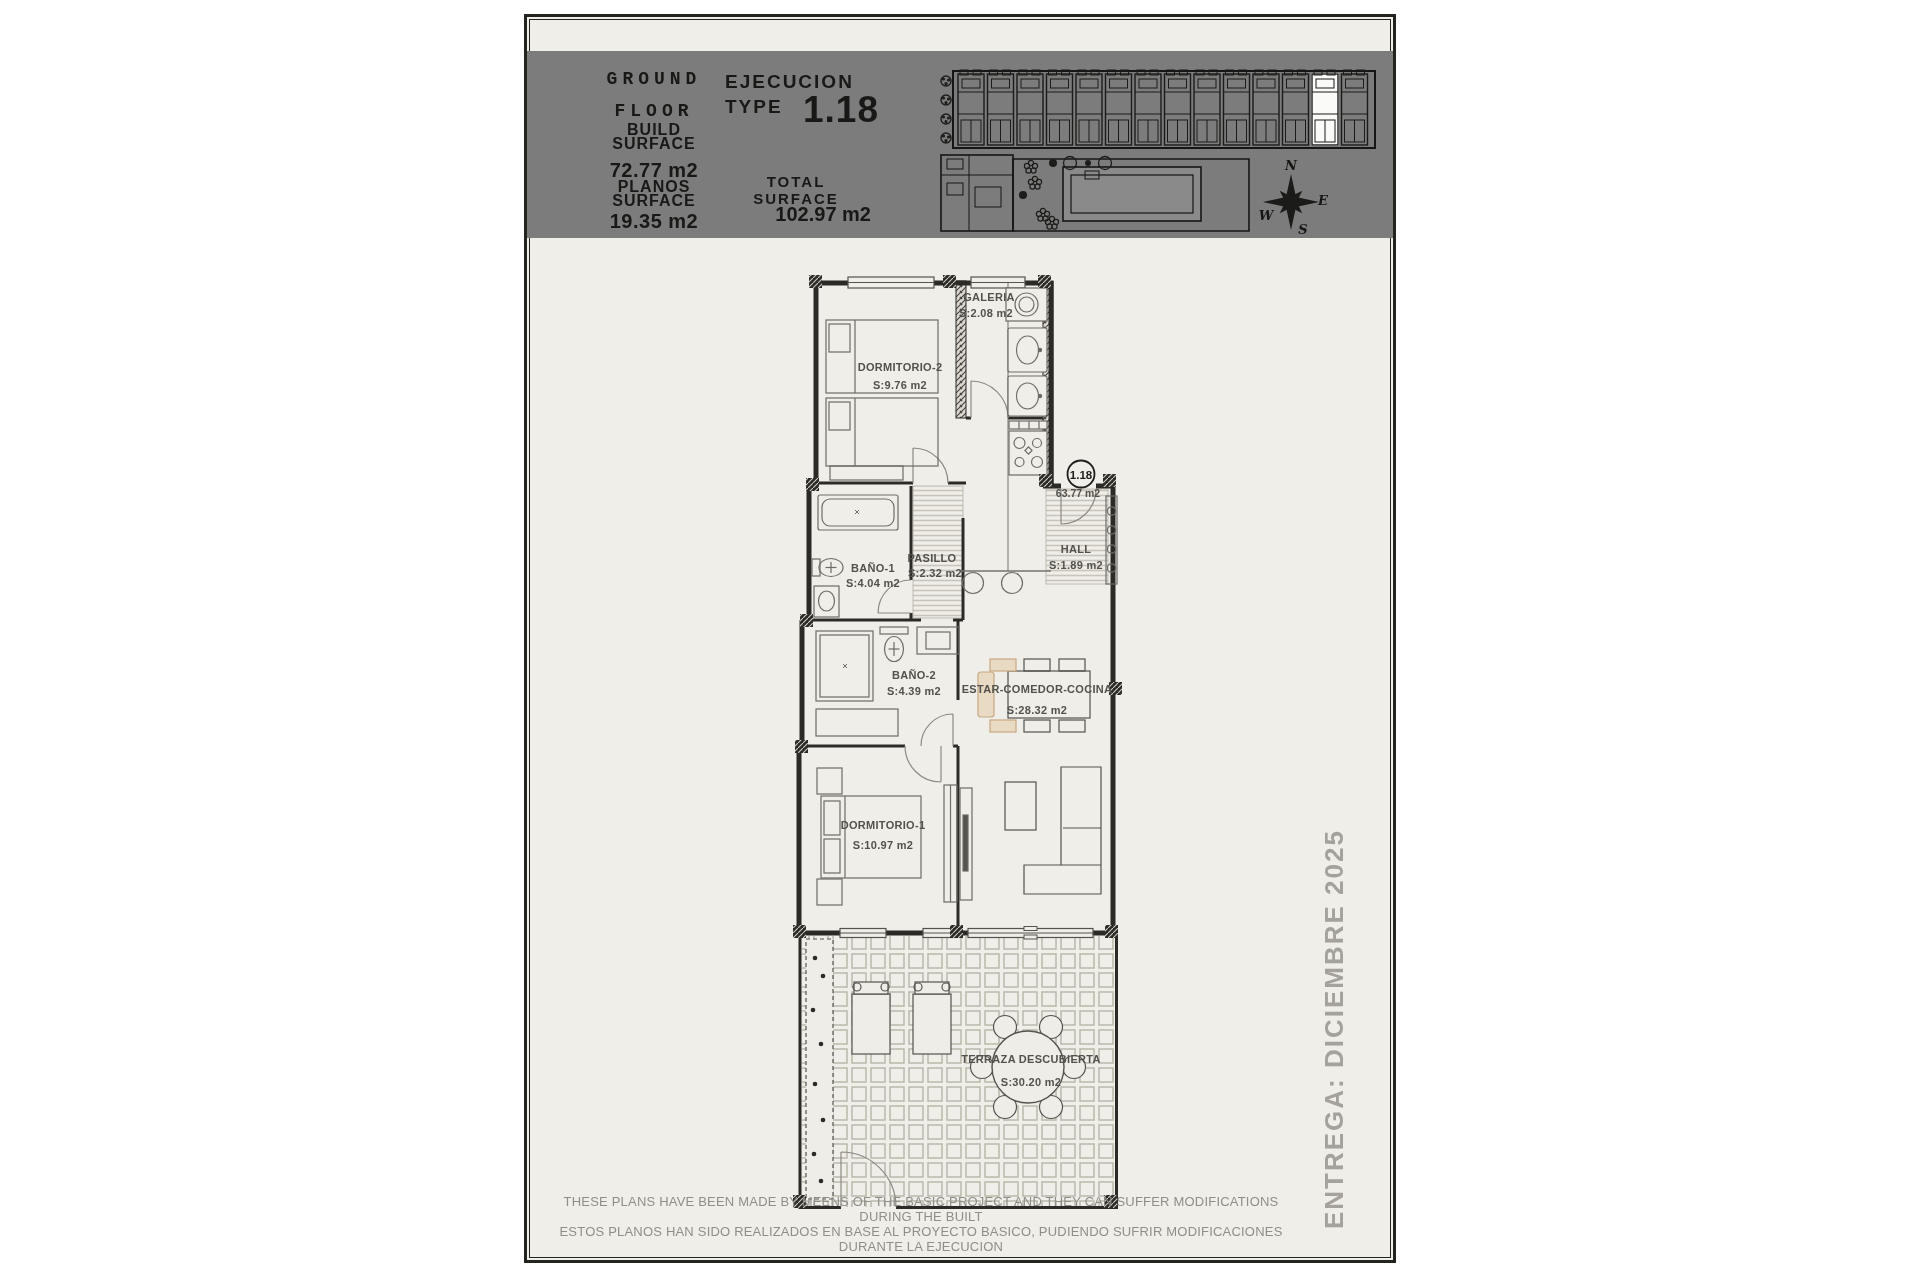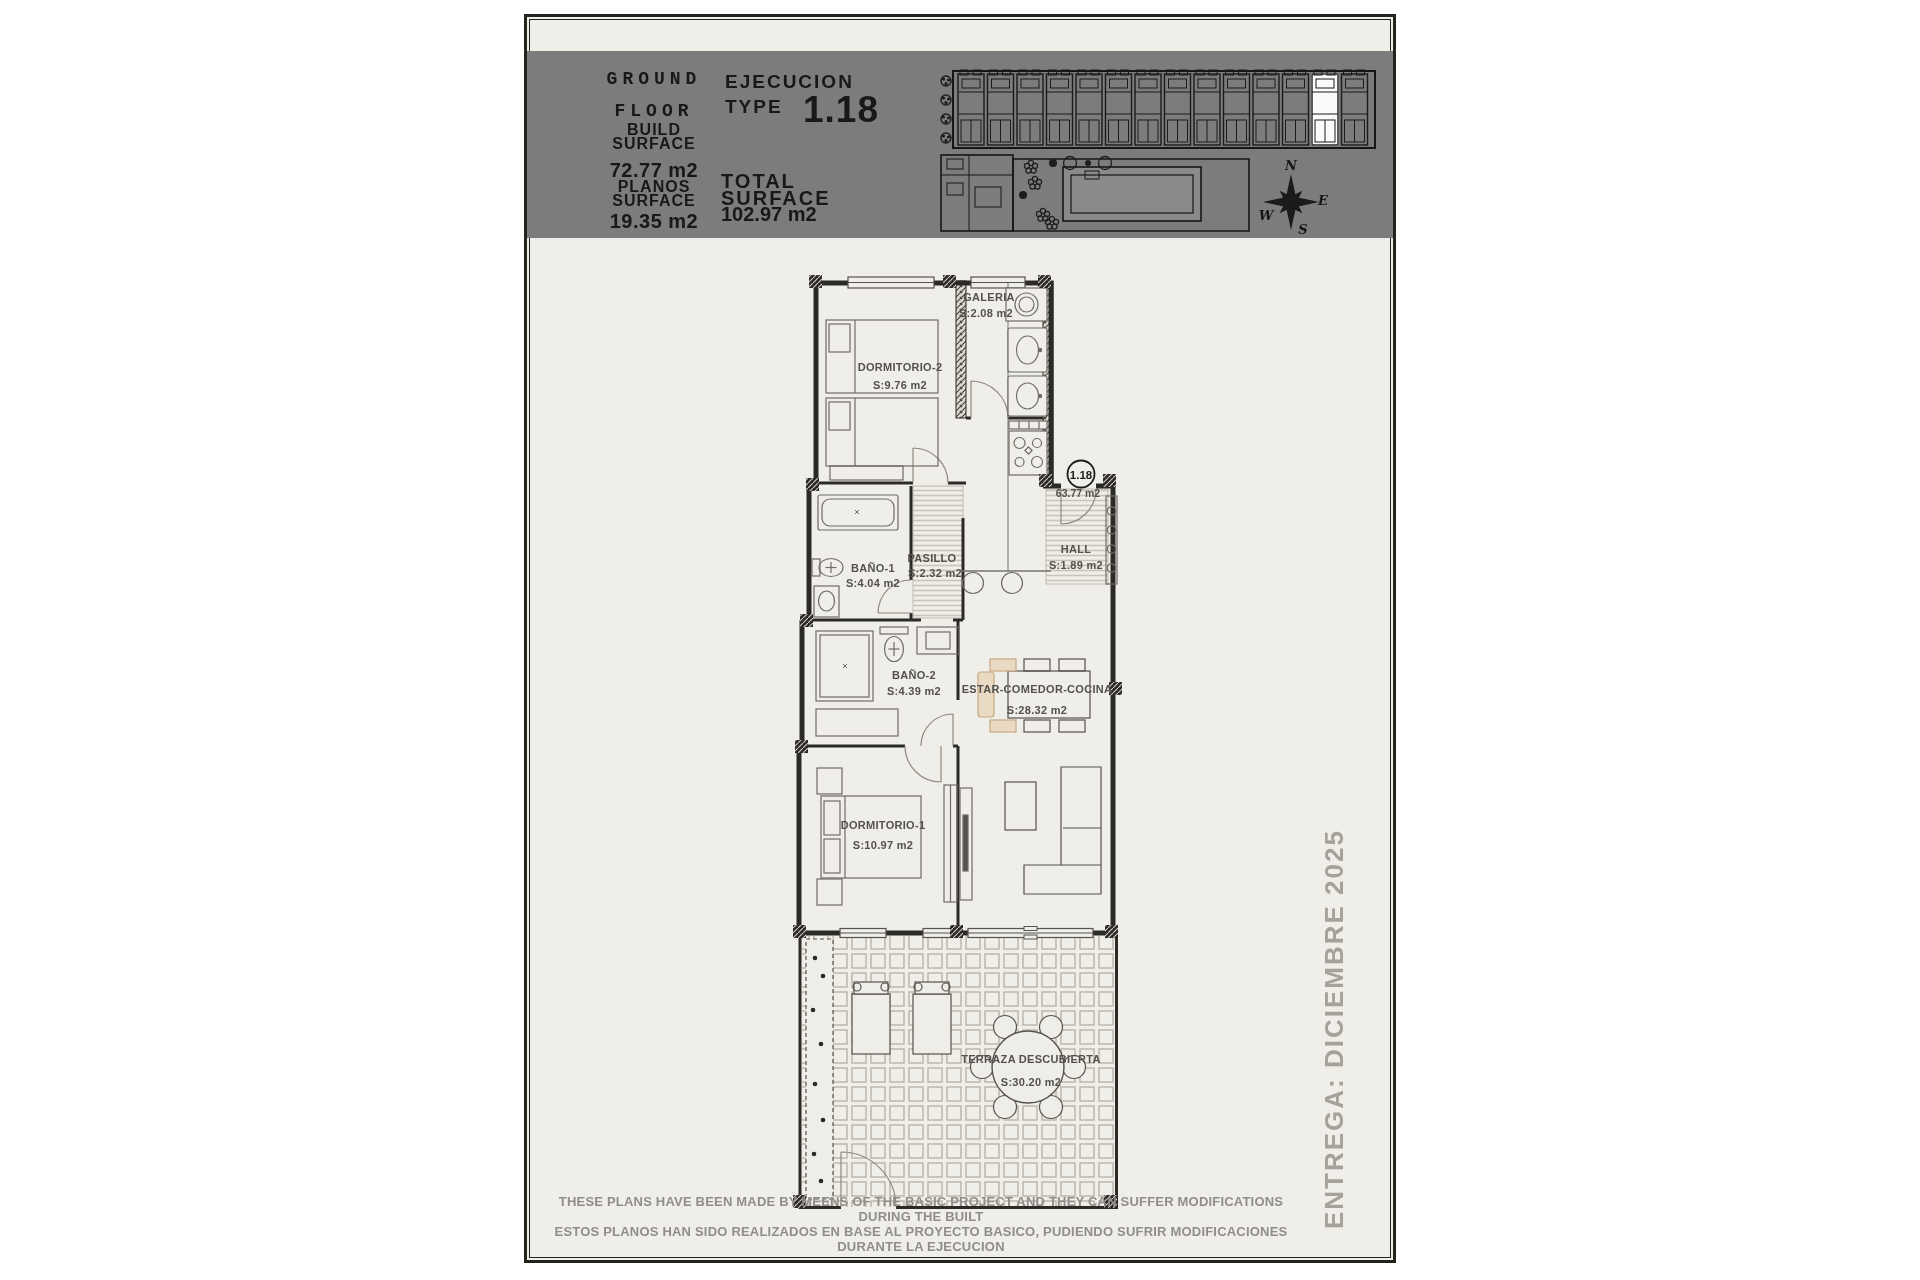--- a/index.html
+++ b/index.html
@@ -19,33 +19,33 @@
   .ground{top:12px;font-size:18px;font-weight:bold;letter-spacing:5px;line-height:32px;font-family:Liberation Mono, monospace;}
   .lbl-sm{font-size:16px;font-weight:bold;letter-spacing:1px;line-height:14px;}
   .val-md{font-size:20px;font-weight:600;letter-spacing:0.5px;}
   .build-lbl{top:72px;}
   .build-val{top:108px;}
   .terr-lbl{top:129px;}
   .terr-val{top:159px;}
   .apt-lbl1{left:198px;top:20px;font-size:19px;font-weight:bold;letter-spacing:2px;}
   .apt-lbl2{left:198px;top:45px;font-size:19px;font-weight:bold;letter-spacing:2px;}
   .apt-num{left:276px;top:38px;font-size:37px;font-weight:600;color:#f4f4f2;letter-spacing:1px;}
-  .total-lbl{left:194px;top:122px;width:150px;font-size:20px;font-weight:bold;letter-spacing:2px;line-height:17px;}
-  .total-val{left:194px;top:152px;width:150px;text-align:left;font-size:20px;font-weight:600;}
+  .total-lbl{left:194px;top:122px;width:150px;text-align:center;font-size:15px;font-weight:bold;letter-spacing:2px;line-height:17px;}
+  .total-val{left:194px;top:152px;width:150px;text-align:right;font-size:20px;font-weight:600;}
   .siteplan{position:absolute;left:412px;top:16px;}
   
   .floorplan{position:absolute;left:266px;top:251px;}
   .entrega{
     position:absolute;left:792px;top:742px;height:470px;width:46px;
     writing-mode:vertical-rl;transform:rotate(180deg);
     font-size:26px;font-weight:bold;letter-spacing:2px;color:#a5a29b;
   }
   .disclaimer{
     position:absolute;left:22px;bottom:6px;width:744px;text-align:center;
-    font-size:13px;line-height:15px;color:#908e89;letter-spacing:0.2px;font-weight:bold;
+    font-size:13px;line-height:15px;color:#908e89;letter-spacing:0.2px;
   }
   svg text{font-family:"Liberation Sans","DejaVu Sans",sans-serif;}
   .roomlab{font-size:11px;font-weight:bold;fill:#53514c;letter-spacing:0.3px;}
   .smlab{font-size:10.5px;font-weight:bold;fill:#53514c;}
   .compass-letter{font-family:"DejaVu Serif",serif;font-style:italic;font-weight:bold;font-size:13px;fill:#161614;}
 </style>
 </head>
 <body>
 
 <div class="sheet">

